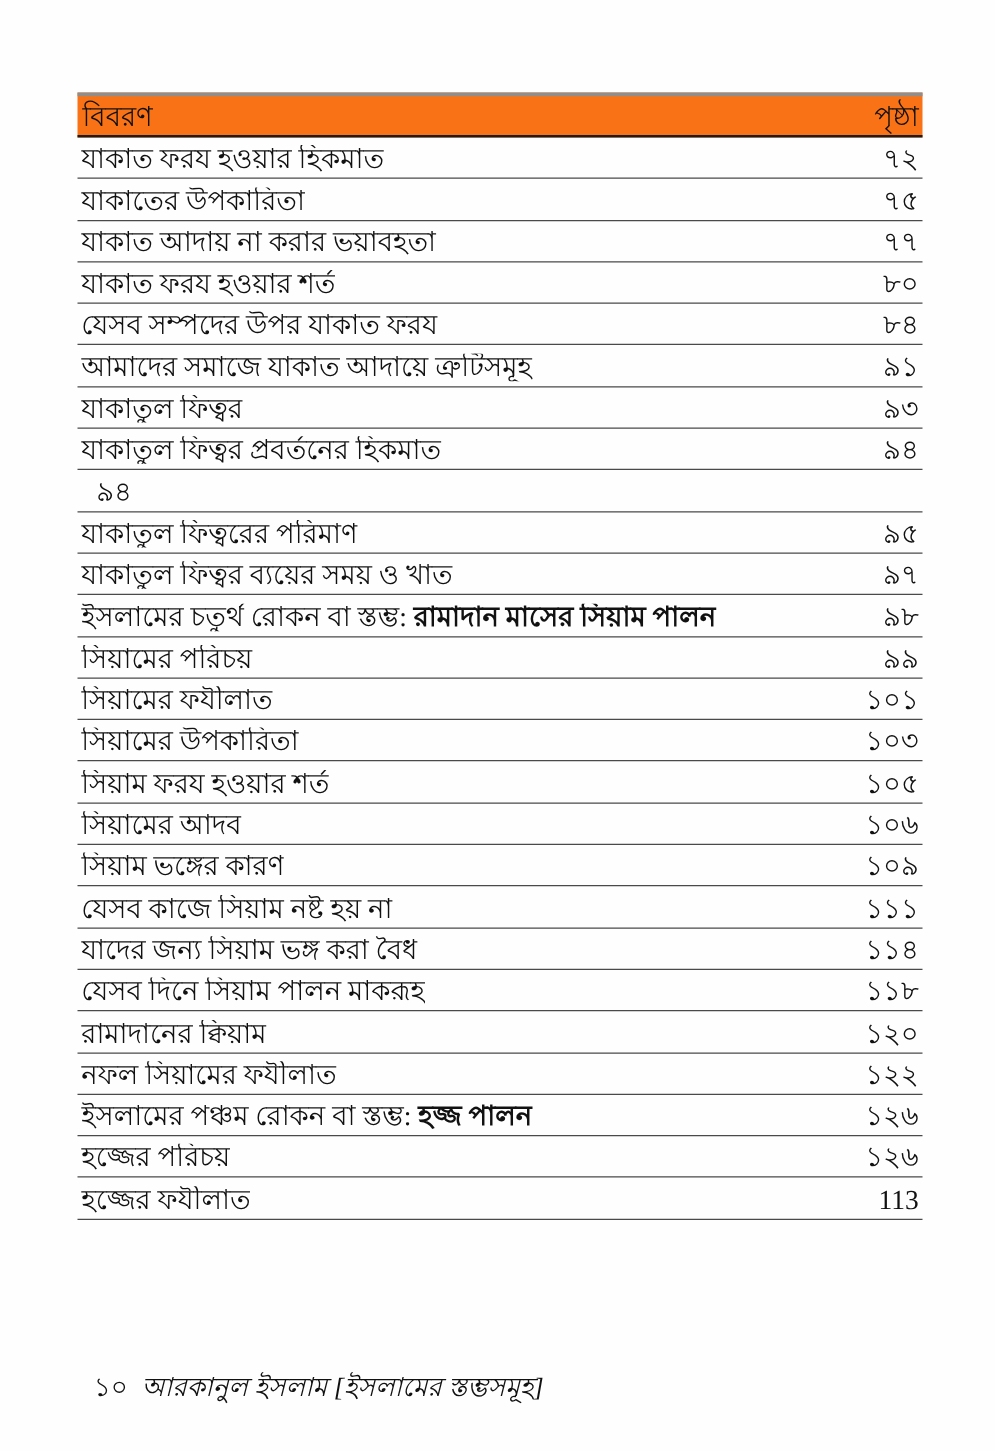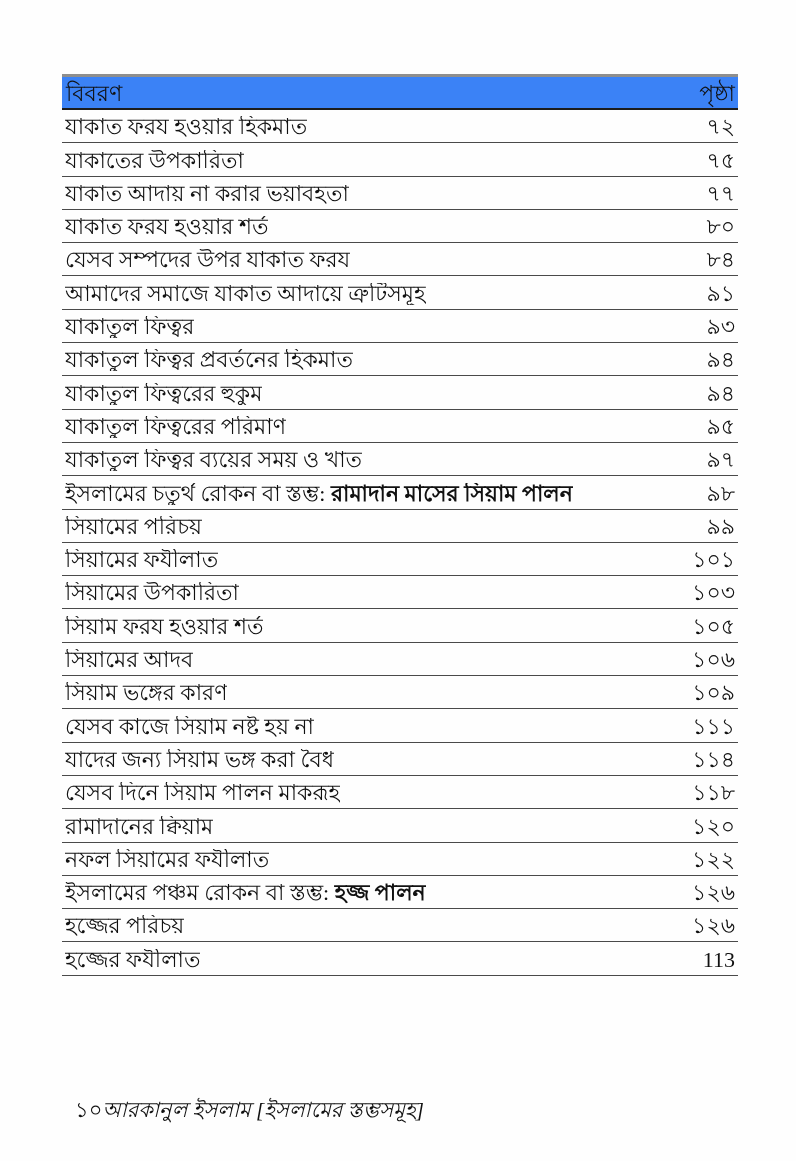--- a/index.html
+++ b/index.html
@@ -21,21 +21,21 @@
     left: 62px;
     top: 74px;
     width: 676px;
   }
   .toc-header {
     display: flex;
     justify-content: space-between;
     align-items: flex-end;
     box-sizing: border-box;
     height: 36px;
-    background: #3b82f6;
+    background: #f97316;
     border-top: 3px solid #8e8e8e;
     border-bottom: 2px solid #1c1c1c;
     padding: 0 3px 3px 4px;
     font-size: 22px;
     line-height: 1;
   }
   .toc-row {
     display: flex;
     justify-content: space-between;
     align-items: flex-end;
@@ -66,20 +66,21 @@
     justify-content: flex-start;
     align-items: flex-end;
     font-size: 21px;
     line-height: 1.2;
   }
   .footer .page-number {
     padding-left: 13px;
   }
   .footer .book-title {
     font-style: italic;
+    margin-left: 11px;
   }
 </style>
 </head>
 <body>
 
 <div class="page">
   <div class="content">
     <div class="toc-header">
       <span>বিবরণ</span>
       <span>পৃষ্ঠা</span>
@@ -111,21 +112,20 @@
         </div>
         <div class="toc-row">
           <span class="title">যাকাতুল ফিত্বর</span>
           <span class="page-num">৯৩</span>
         </div>
         <div class="toc-row">
           <span class="title">যাকাতুল ফিত্বর প্রবর্তনের হিকমাত</span>
           <span class="page-num">৯৪</span>
         </div>
         <div class="toc-row">
-          <span class="title">যাকাতুল ফিত্বরের হুকুম</span>
           <span class="page-num">৯৪</span>
         </div>
         <div class="toc-row">
           <span class="title">যাকাতুল ফিত্বরের পরিমাণ</span>
           <span class="page-num">৯৫</span>
         </div>
         <div class="toc-row">
           <span class="title">যাকাতুল ফিত্বর ব্যয়ের সময় ও খাত</span>
           <span class="page-num">৯৭</span>
         </div>

